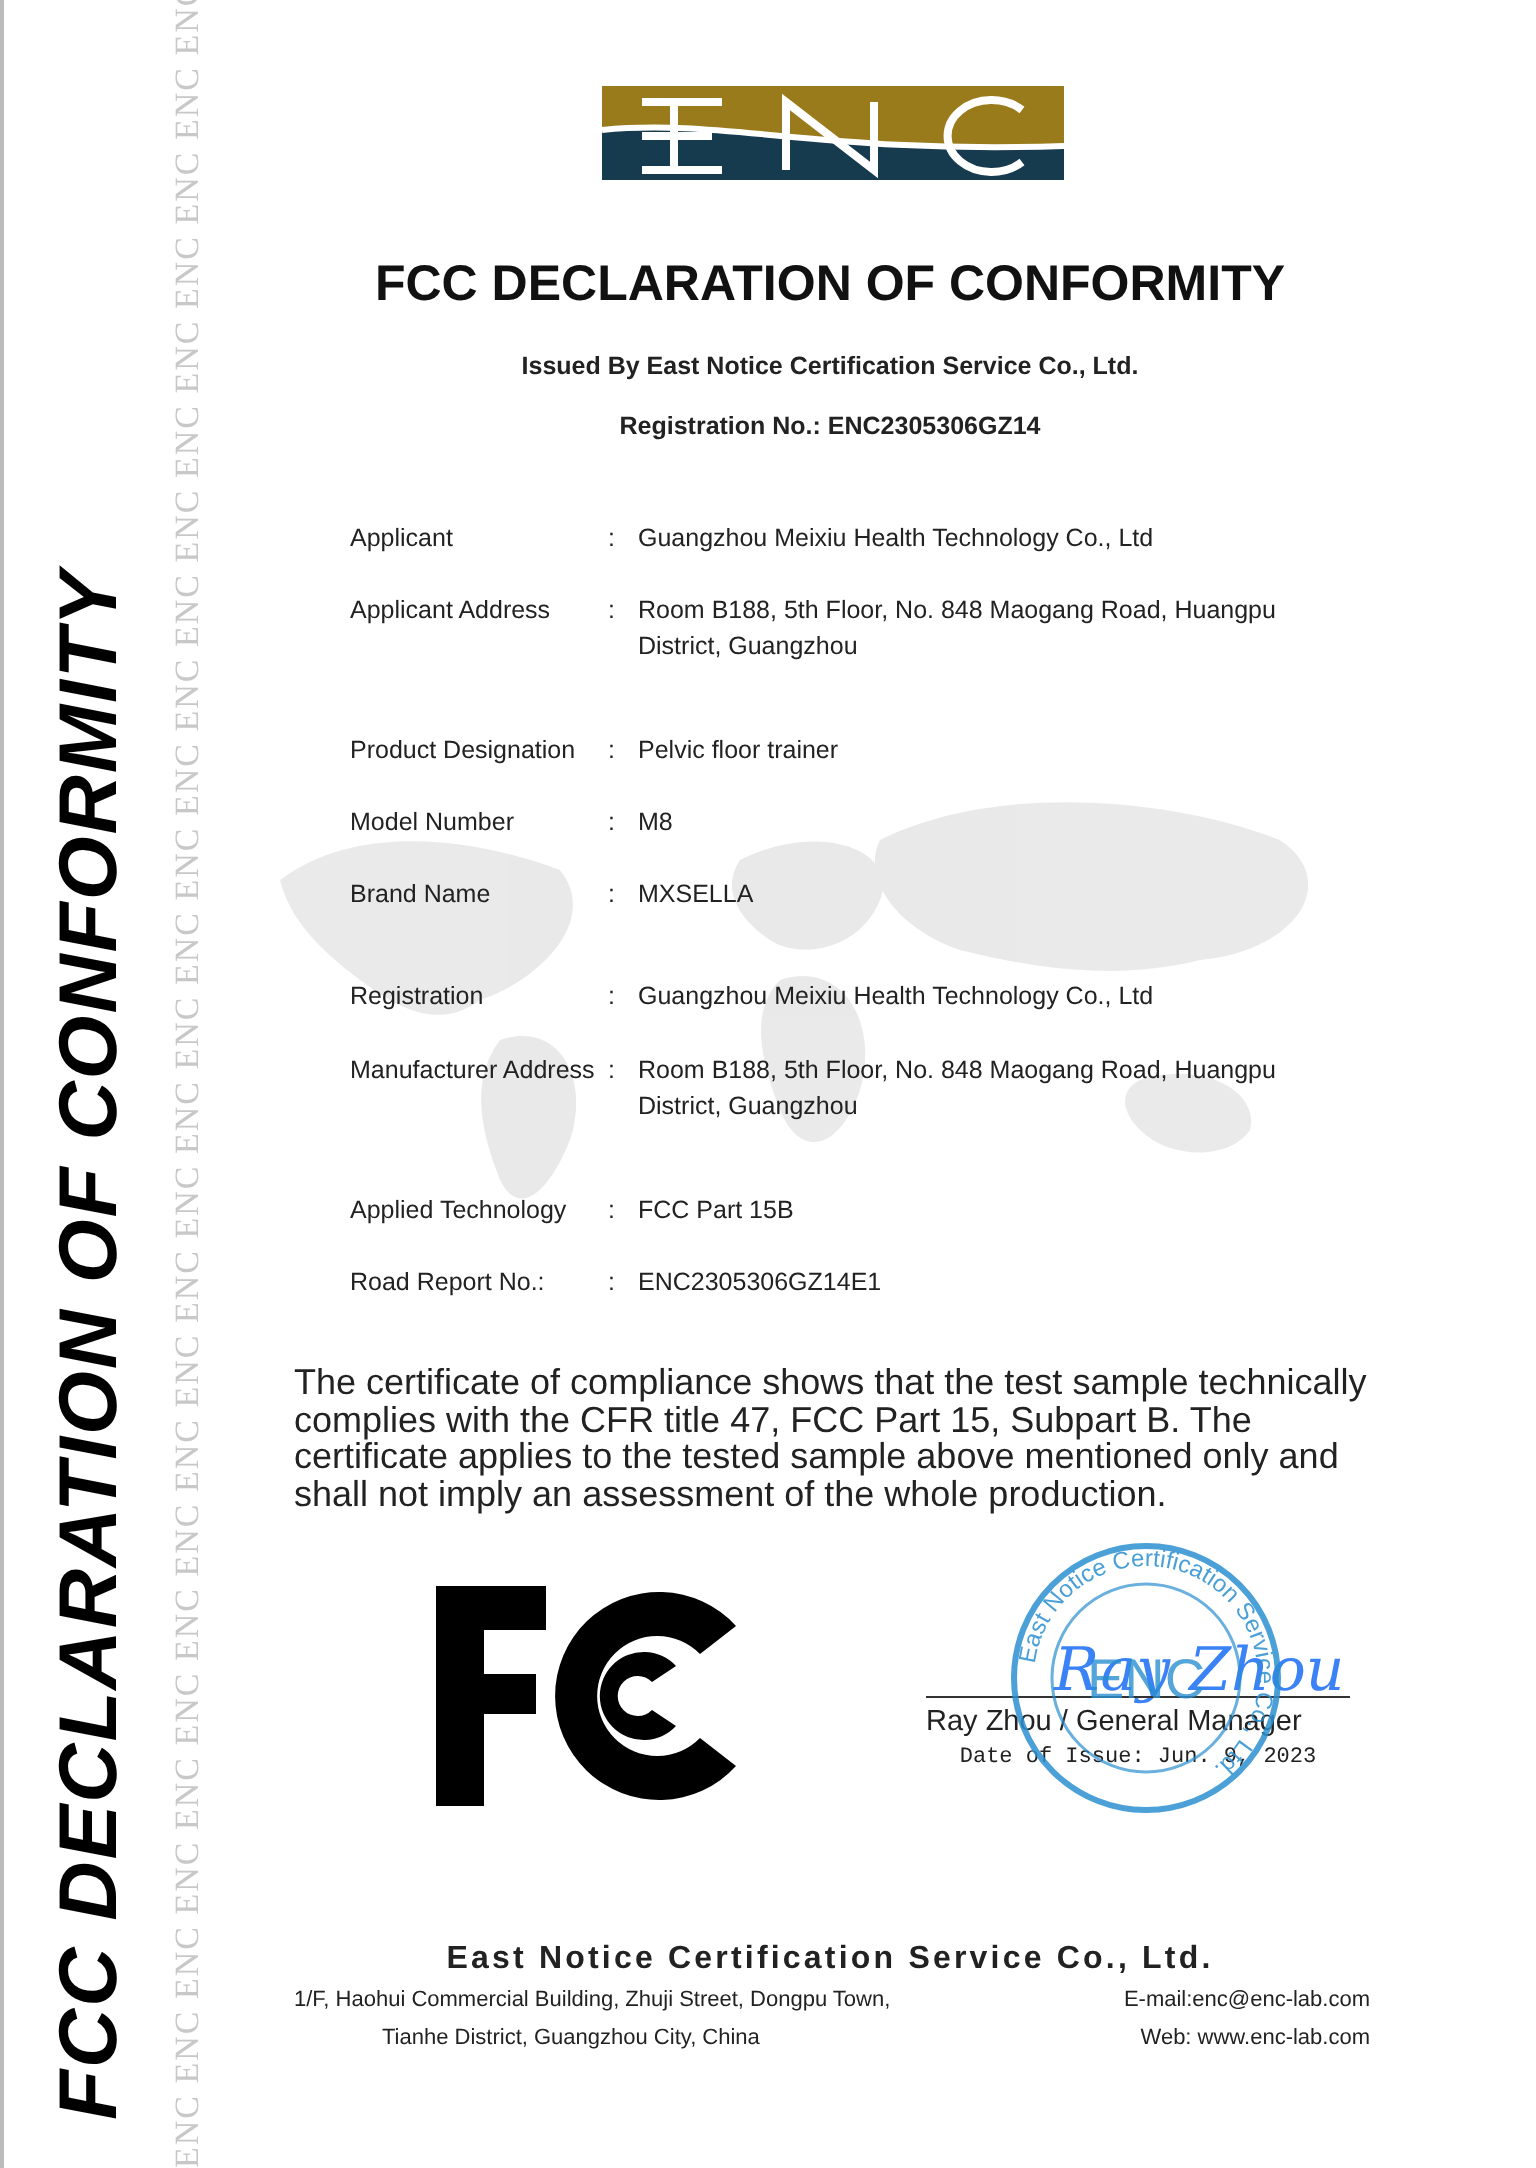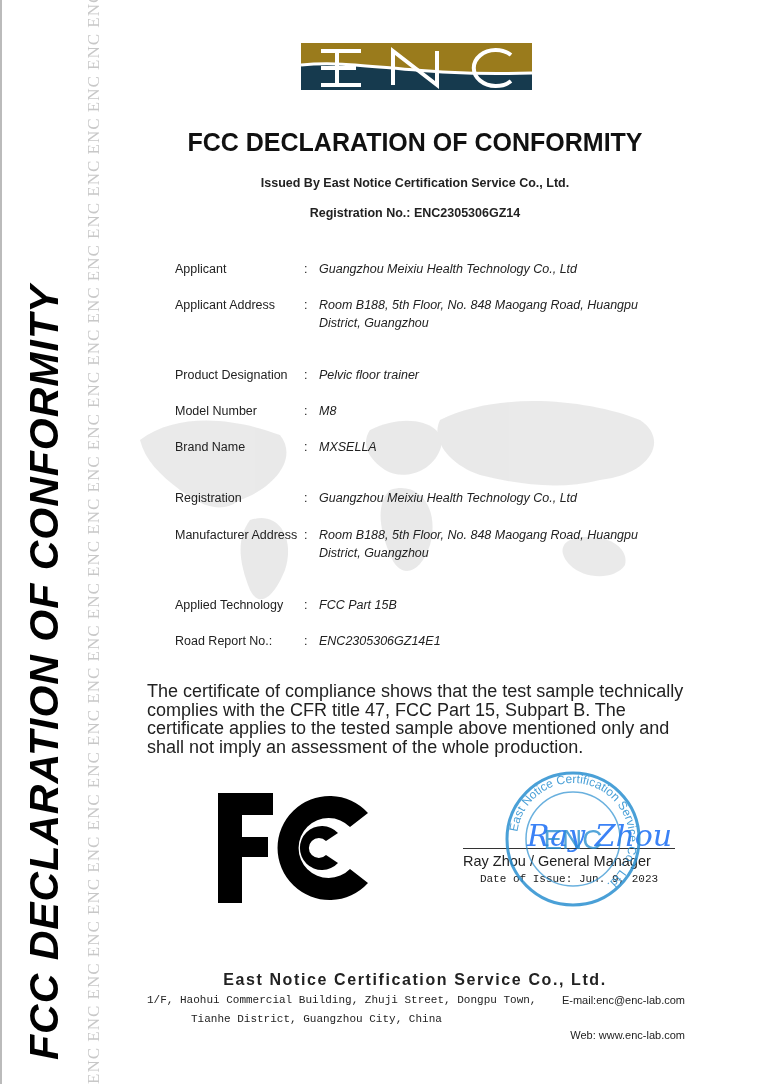--- a/index.html
+++ b/index.html
@@ -13,30 +13,30 @@
                     font-family:"Liberation Serif", serif; font-size:17px; color:#c8c8c8; white-space:nowrap;
                     letter-spacing:1px; line-height:20px; width:1084px; overflow:hidden; }
   .logo { position:absolute; left:301px; top:43px; width:231px; height:47px; }
   .title { position:absolute; left:0; width:830px; top:128px; text-align:center; font-size:25px; font-weight:bold; color:#111; }
   .sub1 { position:absolute; left:0; width:830px; top:176px; text-align:center; font-size:12.5px; font-weight:bold; }
   .sub2 { position:absolute; left:0; width:830px; top:206px; text-align:center; font-size:12.5px; font-weight:bold; }
   .map { position:absolute; left:120px; top:380px; width:580px; height:240px; }
   .field { position:absolute; left:147px; font-size:12.5px; line-height:18px; }
   .field .label { position:absolute; left:0; width:155px; white-space:nowrap;margin-left:28px; }
   .field .colon { position:absolute; left:157px; }
-  .field .value { position:absolute; left:172px; width:360px;font-style:italic; }
+  .field .value { position:absolute; left:172px; width:360px; }
   .para { position:absolute; left:147px; top:682px; width:545px; font-size:18px; line-height:18.5px; }
   .fcc-logo { position:absolute; left:218px; top:793px; width:160px; height:110px; }
   .stamp { position:absolute; left:503px; top:769px; width:140px; height:140px; }
   .sig-line { position:absolute; left:463px; top:848px; width:212px; height:1px; background:#333; }
   .signature { position:absolute; left:527px; top:818px; font-family:"DejaVu Serif", serif; font-style:italic; font-size:30px; color:#3b82f6; }
   .signer { position:absolute; left:463px; width:212px; top:853px; text-align:left; font-size:14.5px; }
   .date { position:absolute; left:463px; width:212px; top:873px; text-align:center; font-size:11px;font-family:Liberation Mono, monospace; }
   .footer-company { position:absolute; left:0; width:830px; top:971px; text-align:center; font-size:16px; font-weight:bold; letter-spacing:1.6px; }
-  .footer-left { position:absolute; left:147px; font-size:11px;font-family:Liberation Mono, monospace; }
+  .footer-left { position:absolute; left:147px; font-size:11px; }
   .footer-right { position:absolute; right:83px; font-size:11px; text-align:right; }
 </style>
 </head>
 <body>
 
 <div class="left-border"></div>
 <div class="side-title">FCC DECLARATION OF CONFORMITY</div>
 <div class="side-watermark">ENC ENC ENC ENC ENC ENC ENC ENC ENC ENC ENC ENC ENC ENC ENC ENC ENC ENC ENC ENC ENC ENC ENC ENC ENC ENC ENC ENC ENC ENC ENC ENC ENC ENC ENC ENC ENC ENC ENC ENC ENC ENC ENC ENC ENC ENC ENC ENC ENC ENC ENC ENC ENC ENC ENC ENC ENC ENC ENC ENC ENC ENC ENC ENC ENC ENC ENC ENC ENC ENC ENC ENC ENC ENC ENC ENC ENC ENC ENC ENC ENC ENC ENC ENC ENC ENC ENC ENC ENC ENC ENC ENC ENC ENC ENC ENC ENC ENC ENC ENC ENC ENC ENC</div>
 
 <svg class="logo" viewBox="0 0 231 47">
@@ -133,13 +133,13 @@
   <text font-family="Liberation Sans, sans-serif" font-size="12" fill="#2a8fd0" opacity="0.85">
     <textPath href="#ring" startOffset="2%">East Notice Certification Service Co., Ltd.</textPath>
   </text>
   <text x="70" y="80" text-anchor="middle" font-family="Liberation Sans, sans-serif" font-size="28" fill="#2a8fd0" opacity="0.8">ENC</text>
 </svg>
 
 <div class="footer-company">East Notice Certification Service Co., Ltd.</div>
 <div class="footer-left" style="top:994px;">1/F, Haohui Commercial Building, Zhuji Street, Dongpu Town,</div>
 <div class="footer-left" style="top:1013px;margin-left:44px;">Tianhe District, Guangzhou City, China</div>
 <div class="footer-right" style="top:994px;">E-mail:enc@enc-lab.com</div>
-<div class="footer-right" style="top:1013px;margin-top:16px;">Web: www.enc-lab.com</div>
+<div class="footer-right" style="top:1013px;">Web: www.enc-lab.com</div>
 
 </body></html>

